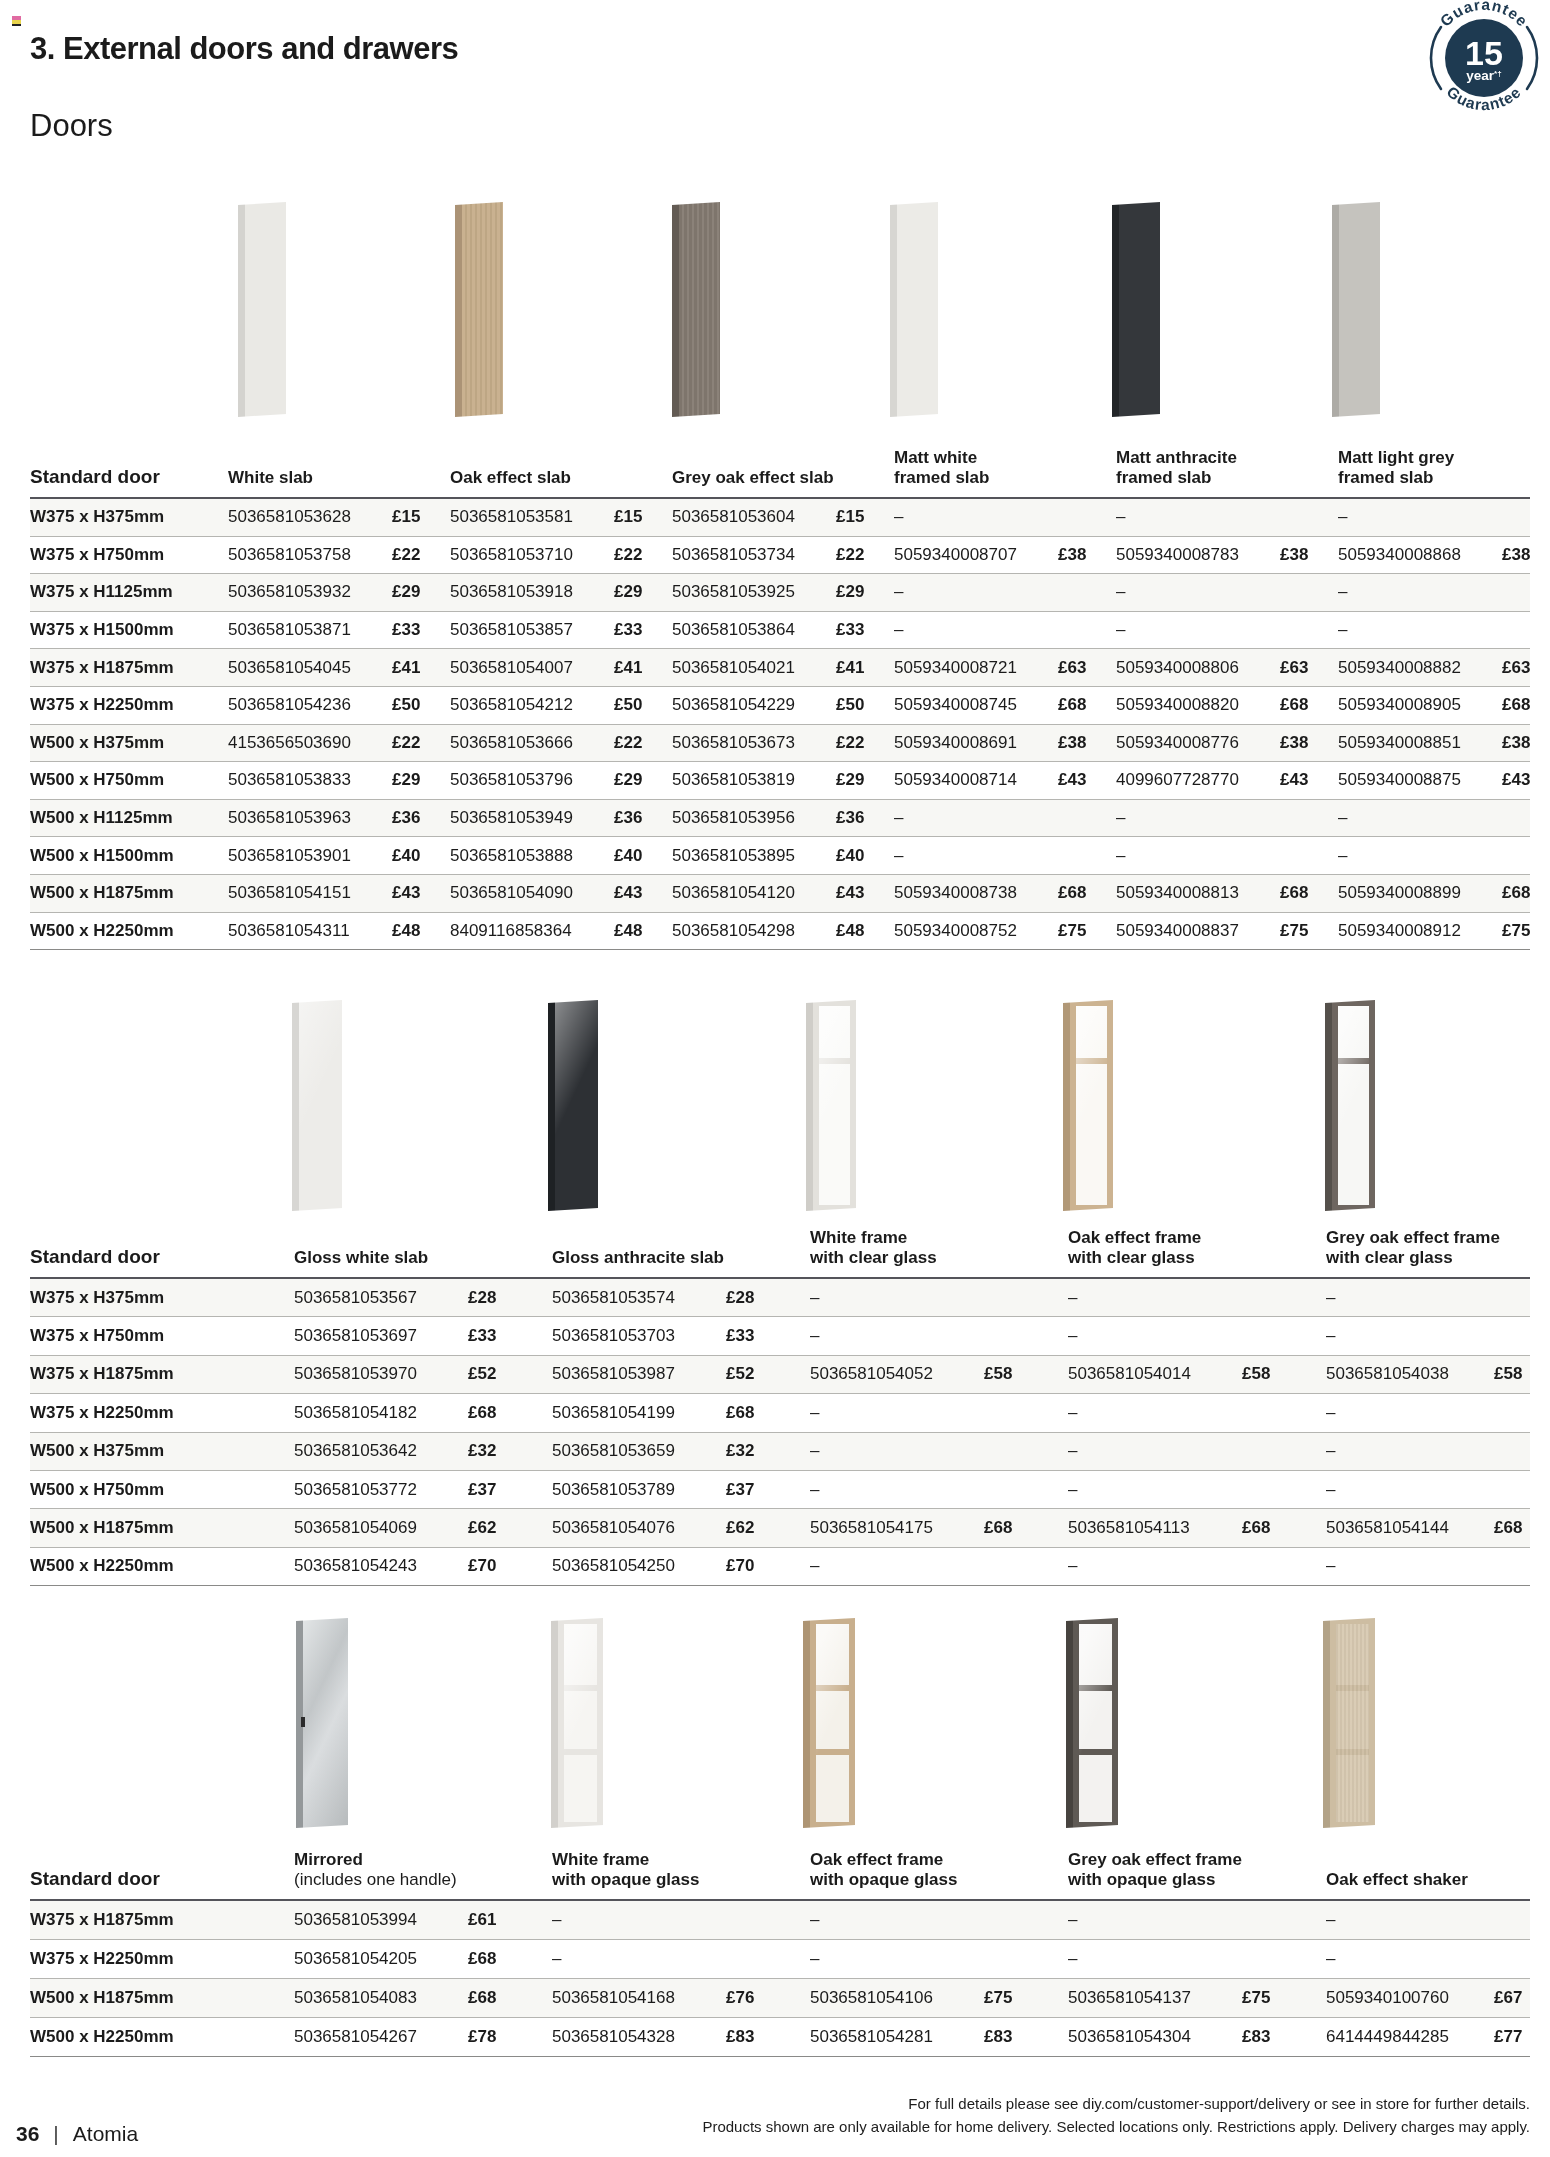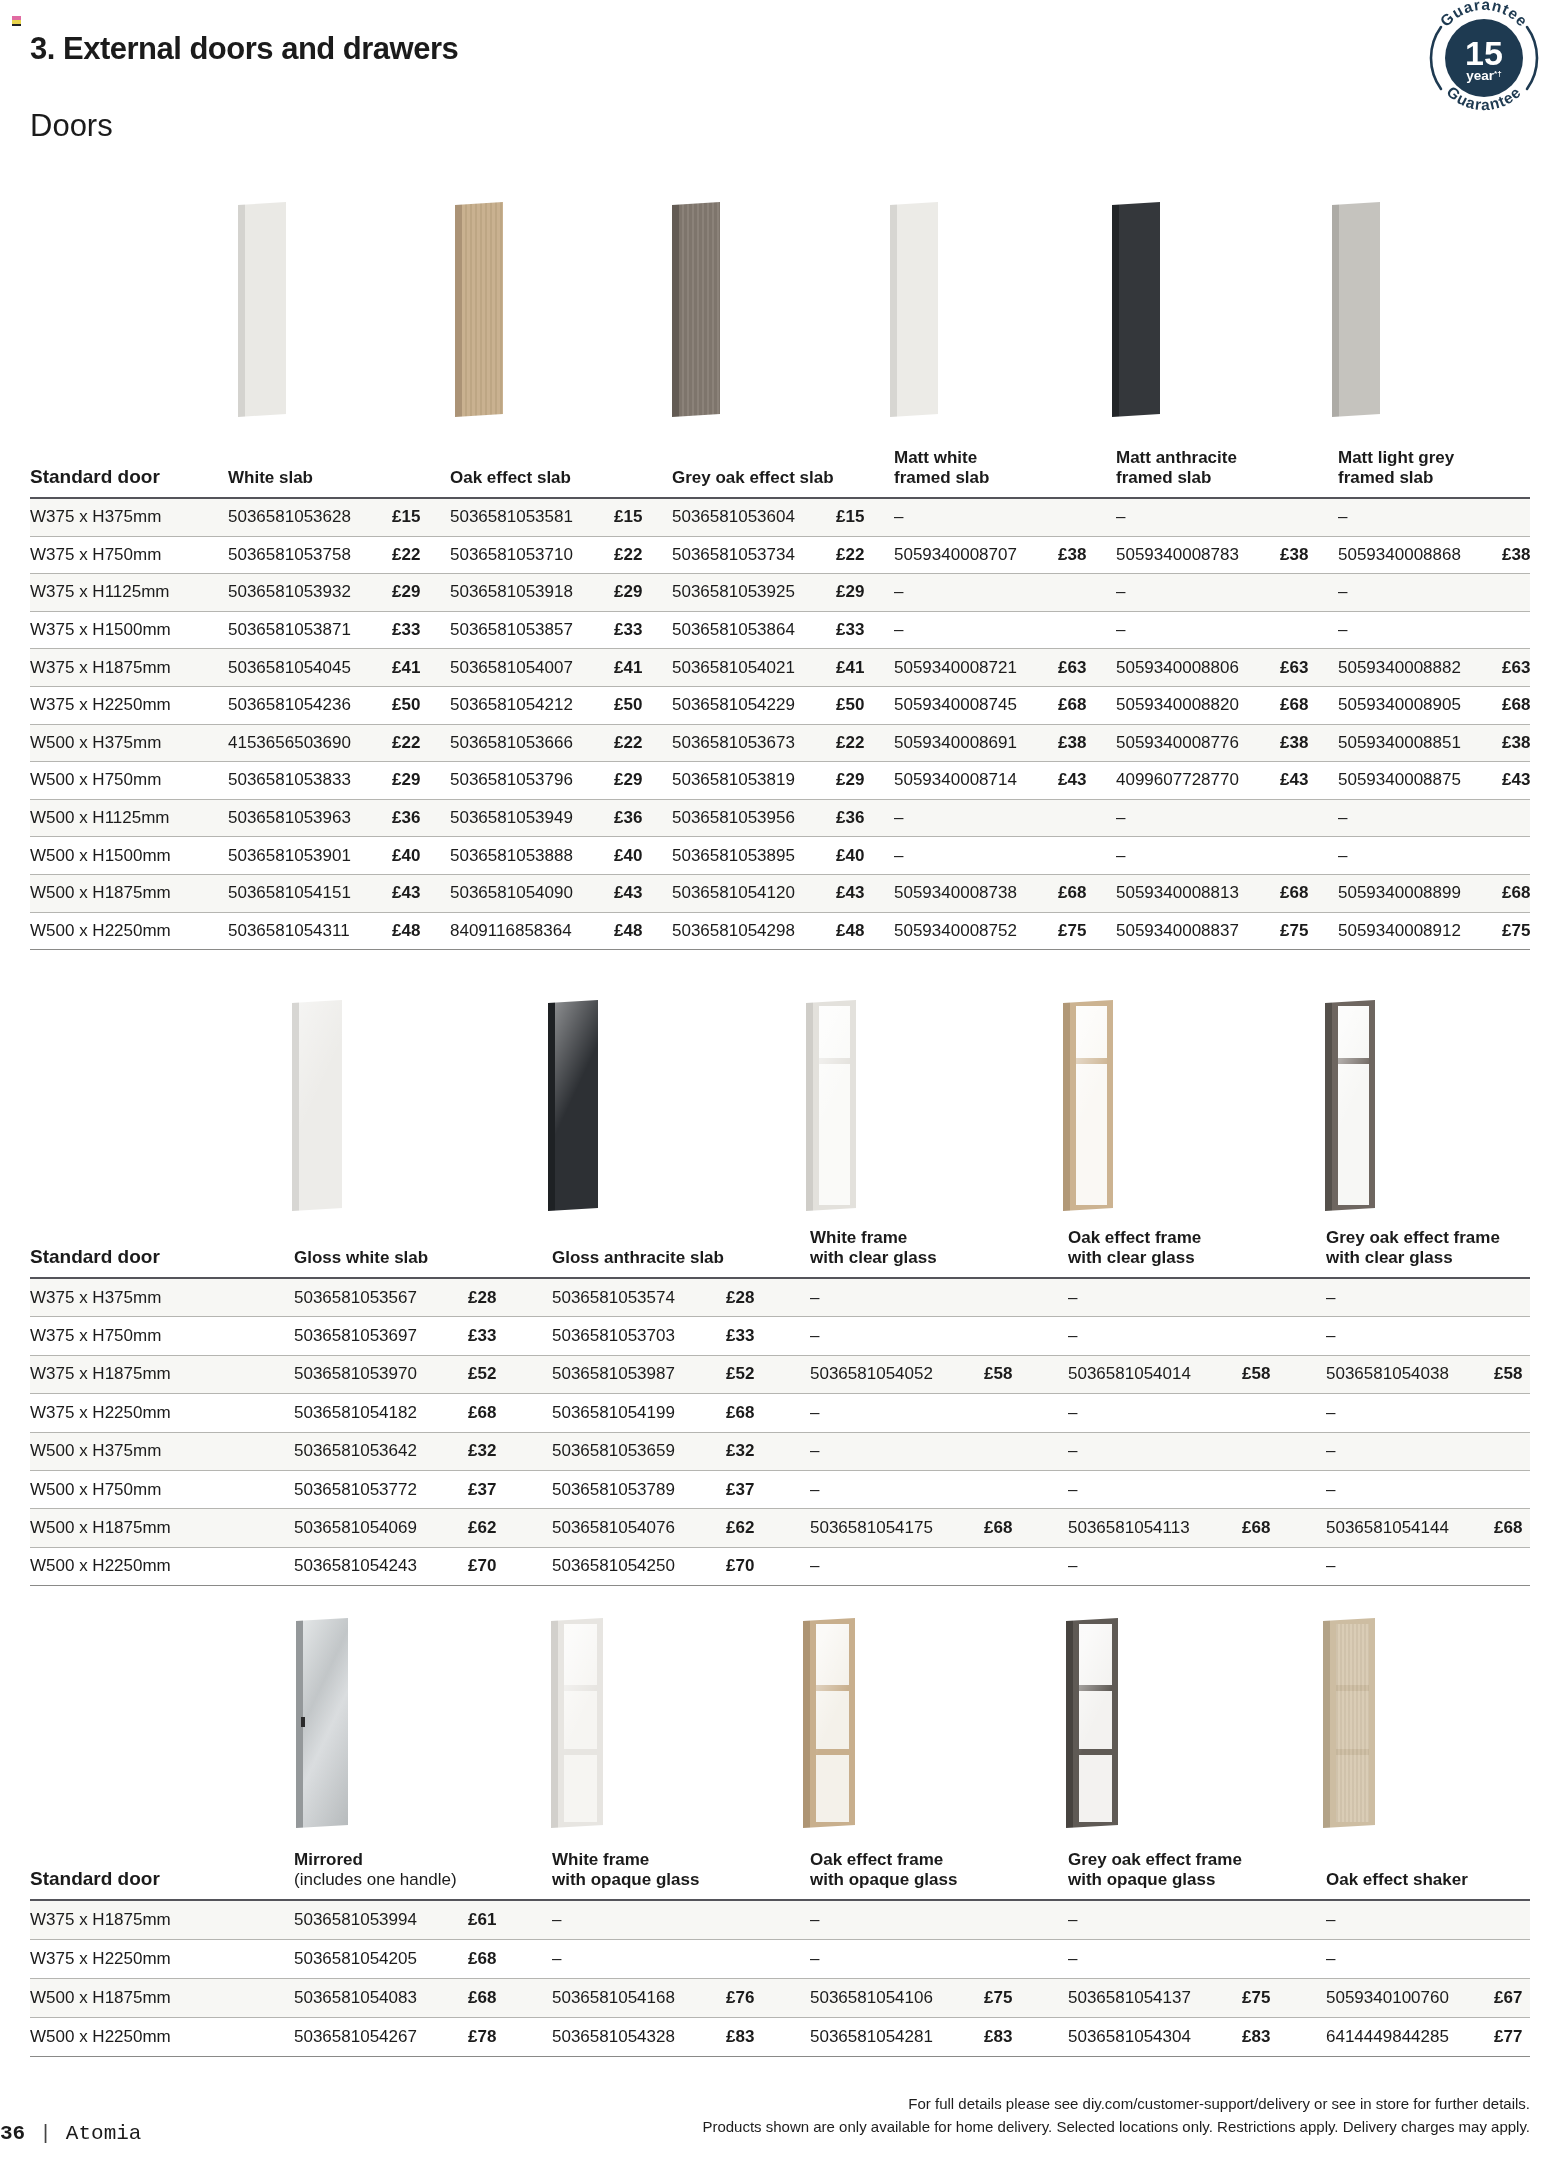--- a/index.html
+++ b/index.html
@@ -42,26 +42,26 @@
   #tbl1 .hdr,#tbl1 .row,#tbl2 .hdr,#tbl2 .row{grid-template-columns:264px repeat(4,174px 84px) 168px 1fr;}
   .hcell{grid-column:span 2;font-size:17px;font-weight:700;line-height:20px;white-space:pre-line;padding-right:8px;}
   .hlabel{font-size:19px;font-weight:700;}
   .hsub{font-weight:400;}
   .rows .row{display:grid;align-items:center;border-bottom:1px solid #b5b5b1;}
   #tbl0 .row{height:36.6px;}
   #tbl1 .row{height:37.4px;}
   #tbl2 .row{height:38px;}
   .rows .row:nth-child(odd){background:#f7f7f4;}
   .rows .row:last-child{border-bottom:1.5px solid #8a8a88;}
-  .rlabel{font-size:17px;font-weight:400;}
+  .rlabel{font-size:17px;font-weight:700;}
   .code{font-size:17px;}
   .price{font-size:17px;font-weight:700;}
 
   
-  #footer-left{position:absolute;left:0;top:2122px;font-size:21px;display:flex;align-items:flex-end;font-family:Liberation Mono, monospace;}
+  #footer-left{position:absolute;left:16px;top:2122px;font-size:21px;display:flex;align-items:flex-end;}
   #footer-left .num{font-weight:700;}
   #footer-left .sep{margin:0 14px;color:#444;font-weight:300;}
   #footer-right{position:absolute;right:20px;top:2092px;text-align:right;font-size:15px;line-height:23px;color:#1d1d1d;}
 </style>
 </head>
 <body>
 
 <div id="page">
 
   <div id="regmark">

